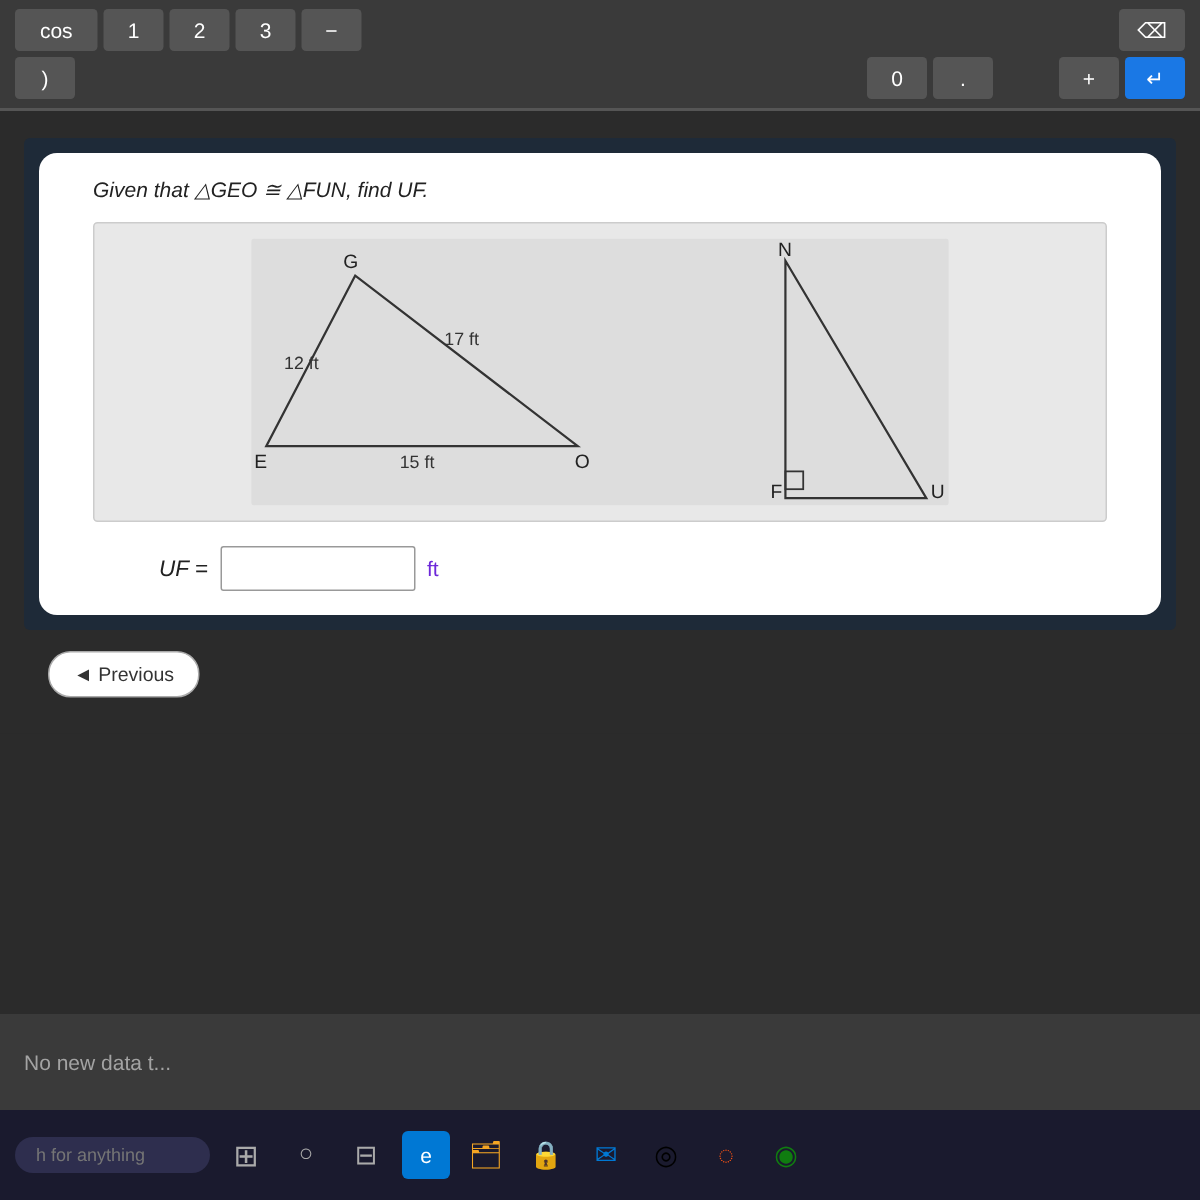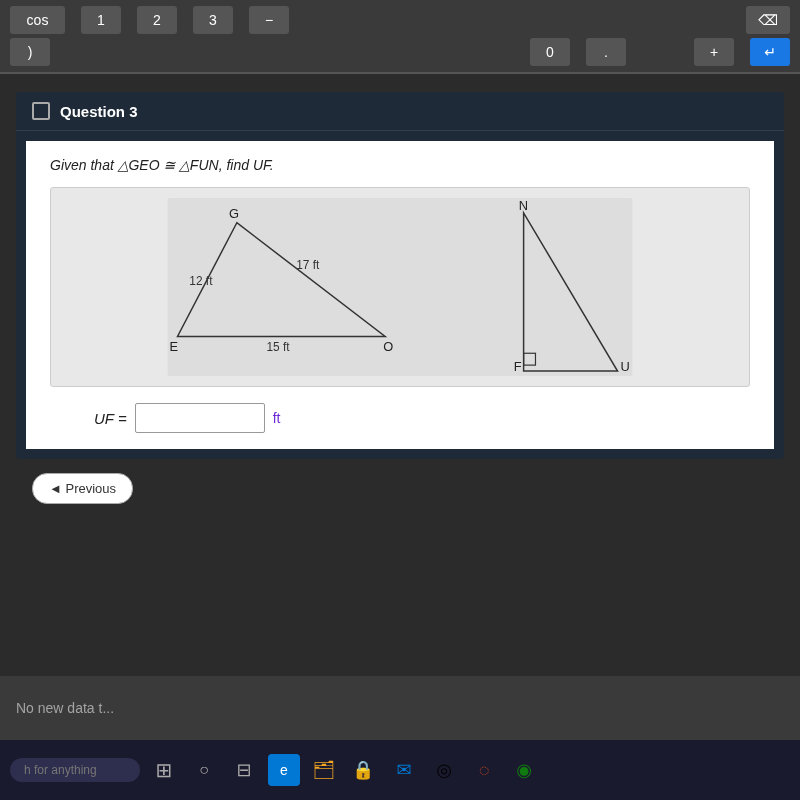--- a/index.html
+++ b/index.html
@@ -16,21 +16,21 @@
     .calculator-top {
       background: #3a3a3a;
       padding: 6px 10px;
       display: flex;
       flex-direction: column;
       gap: 4px;
       border-bottom: 2px solid #555;
     }
     .calc-row {
       display: flex;
-      gap: 16px;
+      gap: 4px;
       align-items: center;
     }
     .calc-btn {
       background: #555;
       color: #fff;
       border: none;
       border-radius: 3px;
       padding: 6px 12px;
       font-size: 14px;
       cursor: pointer;
@@ -73,24 +73,24 @@
       border-radius: 2px;
       background: transparent;
     }
     .question-title {
       color: #fff;
       font-size: 15px;
       font-weight: bold;
     }
 
     .question-body {
-      padding: 16px 24px;
+      padding: 16px 36px;
       background: #ffffff;
       margin: 10px;
-      border-radius: 0;
+      border-radius: 12px;
     }
 
     .question-text {
       font-size: 14px;
       color: #222;
       margin-bottom: 14px;
       font-style: italic;
     }
 
     
@@ -223,24 +223,20 @@
     <button class="calc-btn">0</button>
     <button class="calc-btn">.</button>
     <div style="width:36px"></div>
     <button class="calc-btn">+</button>
     <button class="calc-btn blue">↵</button>
   </div>
 </div>
 
 <div class="main-content">
   <div class="question-card">
-    <div class="question-header">
-      <div class="question-header-icon"></div>
-      <span class="question-title">Question 3</span>
-    </div>
 
     <div class="question-body">
       <div class="question-text">
         <span>Given that △GEO ≅ △FUN, find UF.</span>
       </div>
 
       <div class="diagram-container">
         <svg class="diagram-svg" viewBox="0 0 470 180">
 
           <rect width="470" height="180" fill="#ddd" rx="2"></rect>

